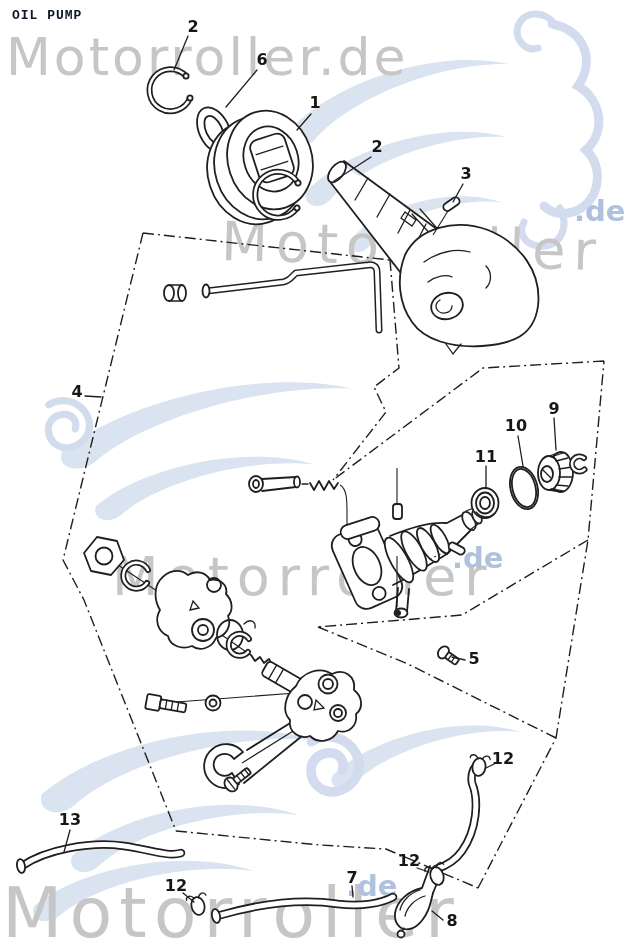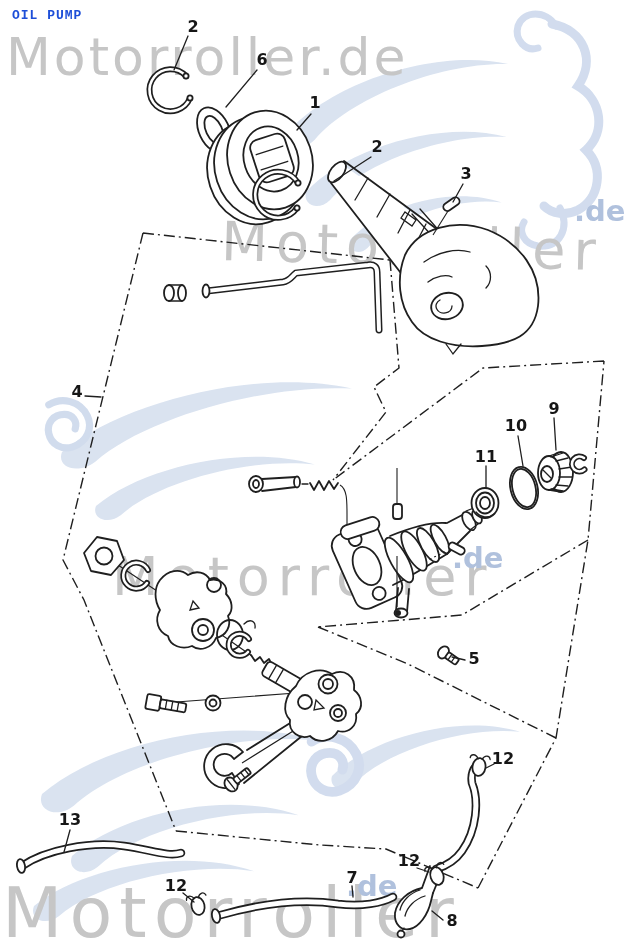--- a/index.html
+++ b/index.html
@@ -8,21 +8,21 @@
   .layer{position:absolute;left:0;top:0;width:631px;height:952px;}
   .wm{position:absolute;color:#c6c6c6;font-family:"DejaVu Sans", sans-serif;line-height:1;
       white-space:nowrap;pointer-events:none;}
   .wm-top{left:6px;top:22px;font-size:52px;letter-spacing:3px;margin-top:9px;}
   .wm-diag1{left:222px;top:215px;font-size:54px;letter-spacing:8px;transform:rotate(1.5deg);transform-origin:left top;}
   .wm-diag2{left:112px;top:550px;font-size:54px;letter-spacing:8px;}
   .wm-bottom{left:2px;top:878px;font-size:70px;letter-spacing:7px;}
   .wm-suffix{position:absolute;color:#b0c1dd;font-family:"DejaVu Sans", sans-serif;
       font-weight:700;font-size:29px;line-height:1;pointer-events:none;}
   .s1{left:574px;top:197px;} .s2{left:452px;top:544px;} .s3{left:346px;top:872px;}
-  .title{position:absolute;left:12px;top:8px;color:#1d4ed8;
+  .title{position:absolute;left:12px;top:8px;color:#0f172a;
          font:700 13px "Liberation Mono", monospace;letter-spacing:1px;}
   
   .ln{stroke:#1f1f1f;stroke-width:1.8;fill:none;stroke-linecap:round;stroke-linejoin:round;}
   .lnw{stroke:#1f1f1f;stroke-width:1.8;fill:#ffffff;stroke-linecap:round;stroke-linejoin:round;}
   .ln2{stroke:#1f1f1f;stroke-width:1.3;fill:none;stroke-linecap:round;}
   .thin{stroke:#1f1f1f;stroke-width:1.1;fill:none;}
   .dashdot{stroke:#1f1f1f;stroke-width:1.4;fill:none;stroke-dasharray:11 4 2 4;}
   .dots{stroke:#1f1f1f;stroke-width:1.1;fill:none;stroke-dasharray:2 3;}
   .clipD{stroke:#1f1f1f;stroke-width:6;fill:none;stroke-linecap:round;}
   .clipW{stroke:#ffffff;stroke-width:2.6;fill:none;stroke-linecap:round;}

